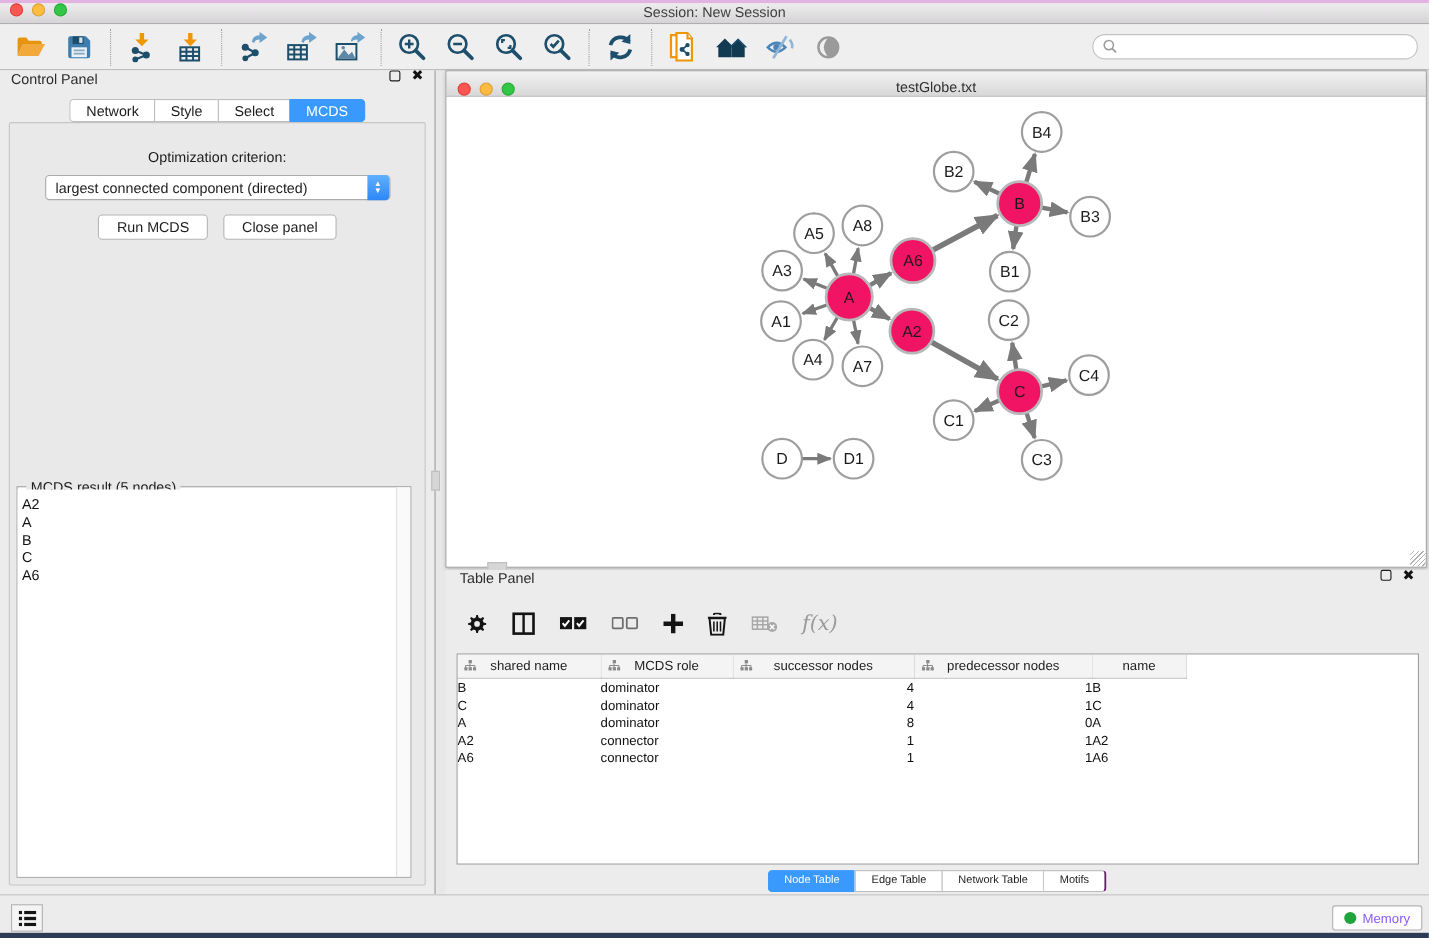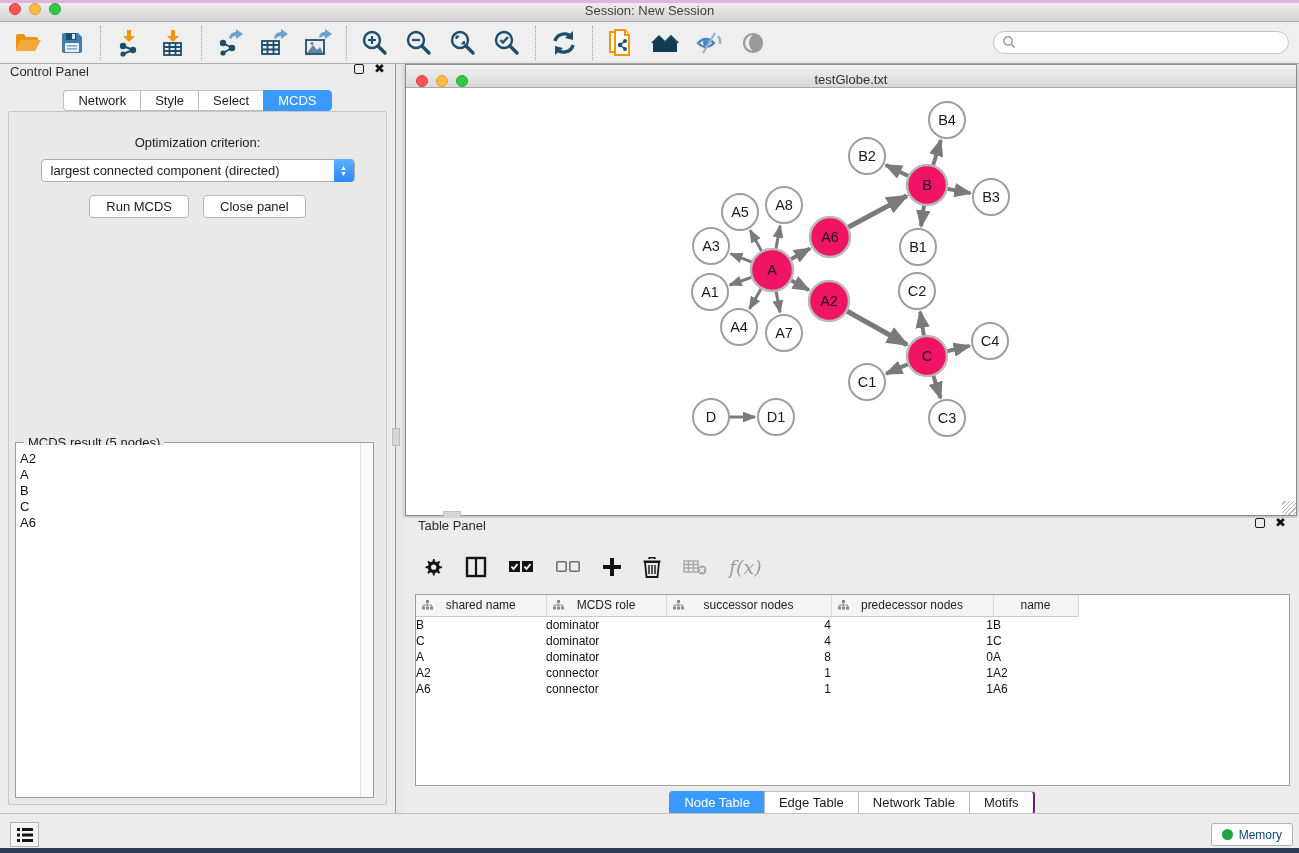--- a/index.html
+++ b/index.html
@@ -94,34 +94,34 @@
   .table-box { position:absolute; left:10px; right:9px; top:76px; height:192px; background:#fff;
     border:1px solid #9f9f9f; overflow:hidden; }
   table.data { border-collapse:collapse; table-layout:fixed; width:662px; font-size:12px; color:#111; }
   table.data th { height:21px; background:#f4f4f4; border-right:1px solid #d9d9d9; border-bottom:1px solid #c9c9c9;
     font-weight:normal; font-size:12px; color:#222; text-align:center; position:relative; }
   table.data th .hdr-ic { position:absolute; left:6px; top:5px; }
   table.data td { height:16px; line-height:16px; padding:0; }
   td.al { padding-left:12px; text-align:left; }
   td.ar { padding-right:16px; text-align:right; }
   .tp-tabs { position:absolute; left:0; right:0; top:273px; display:flex; justify-content:center; }
-  .tp-tab { background:#fff; border:1px solid #bdbdbd; border-right:none; font-size:13px; color:#1c1c1c;
+  .tp-tab { background:#fff; border:1px solid #bdbdbd; border-right:none; font-size:10px; color:#1c1c1c;
     padding:3px 14px 4px; }
   .tp-tab:first-child { border-top-left-radius:4px; border-bottom-left-radius:4px; }
   .tp-tab:last-child { border-right:2px solid #701a75; border-top-right-radius:4px; border-bottom-right-radius:4px; }
   .tp-tab.selected { background:#3a99fc; color:#fff; border-color:#3a99fc; }
 
   
   .statusbar { position:absolute; left:0; top:813px; width:1299px; height:35px;
     background:#ececec; border-top:1px solid #c2c2c2; }
   .list-btn { position:absolute; left:10px; top:8px; width:29px; height:25px; background:#f4f4f4;
     border:1px solid #b2b2b2; display:flex; align-items:center; justify-content:center; }
   .memory-btn { position:absolute; right:6px; top:9px; height:23px; background:#fdfdfd;
     border:1px solid #b2b2b2; border-radius:3px; display:flex; align-items:center; gap:6px;
-    padding:0 10px; font-size:12px; color:#0c4a6e; }
+    padding:0 10px; font-size:12px; color:#8b5cf6; }
   .memory-dot { width:11px; height:11px; border-radius:50%; background:#1fa43c; }
 </style>
 </head>
 <body>
 
 <div class="desktop-top"></div>
 
 <div class="titlebar">
   <div class="lights">
     <span class="light red"></span>

